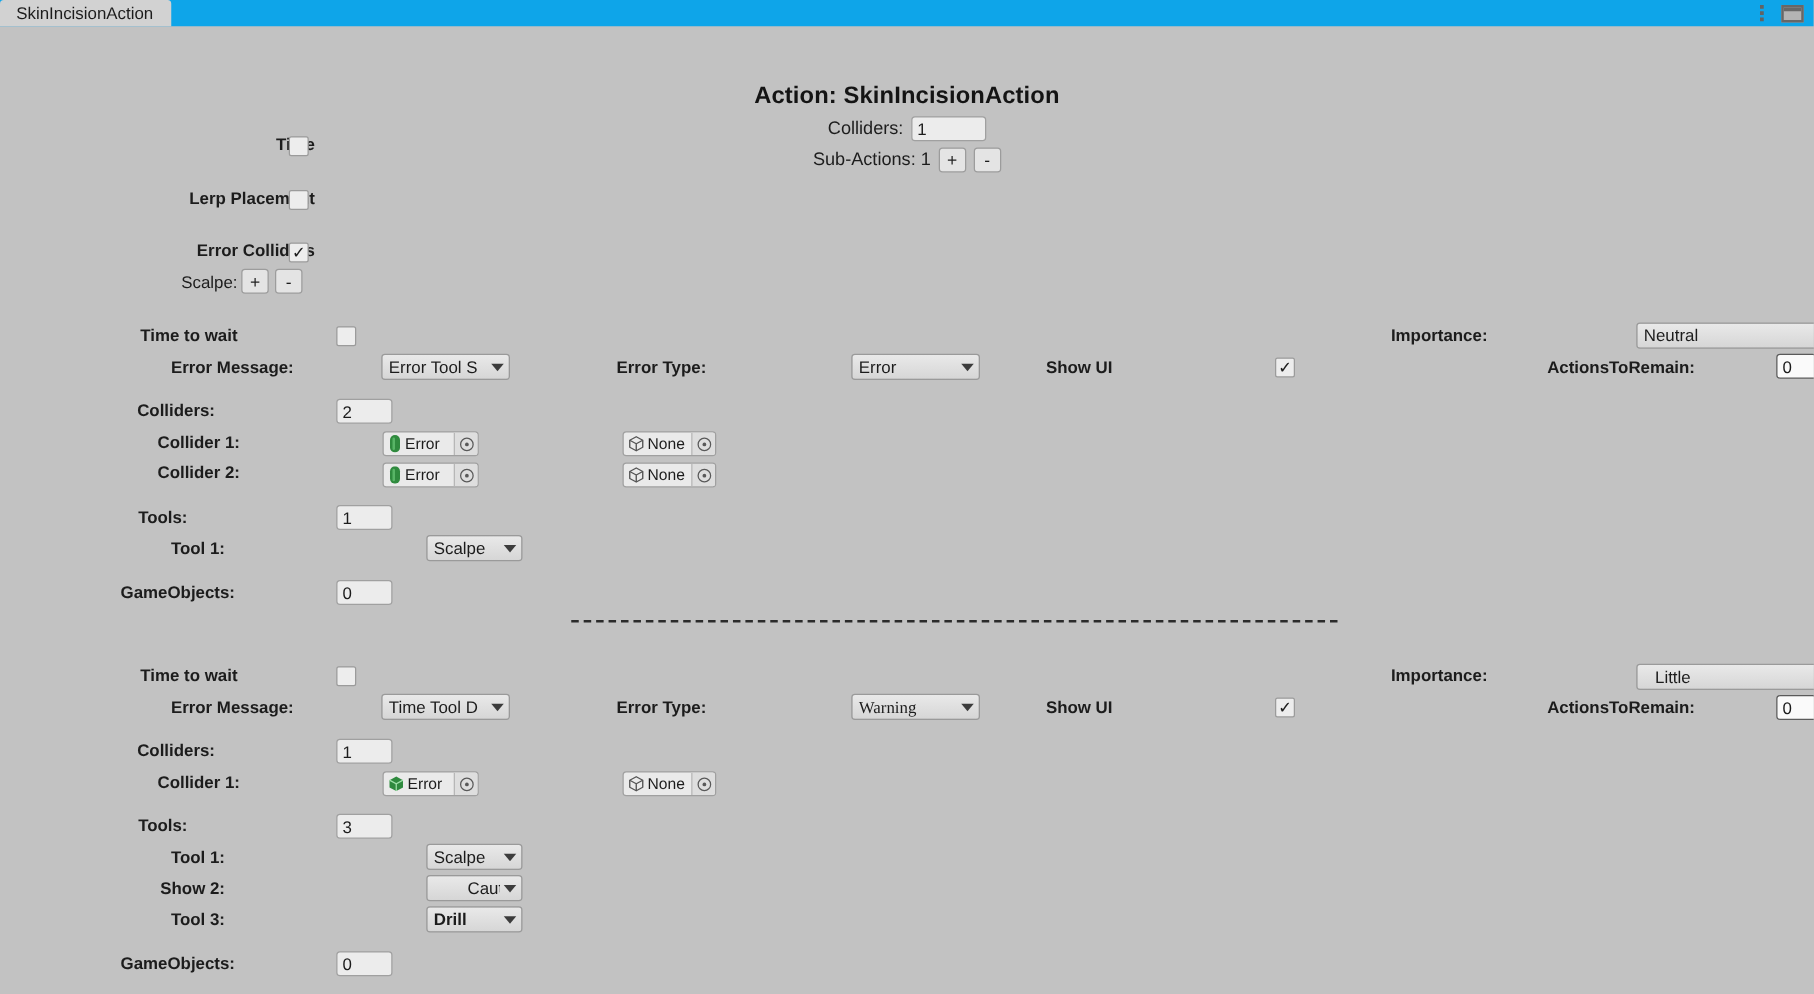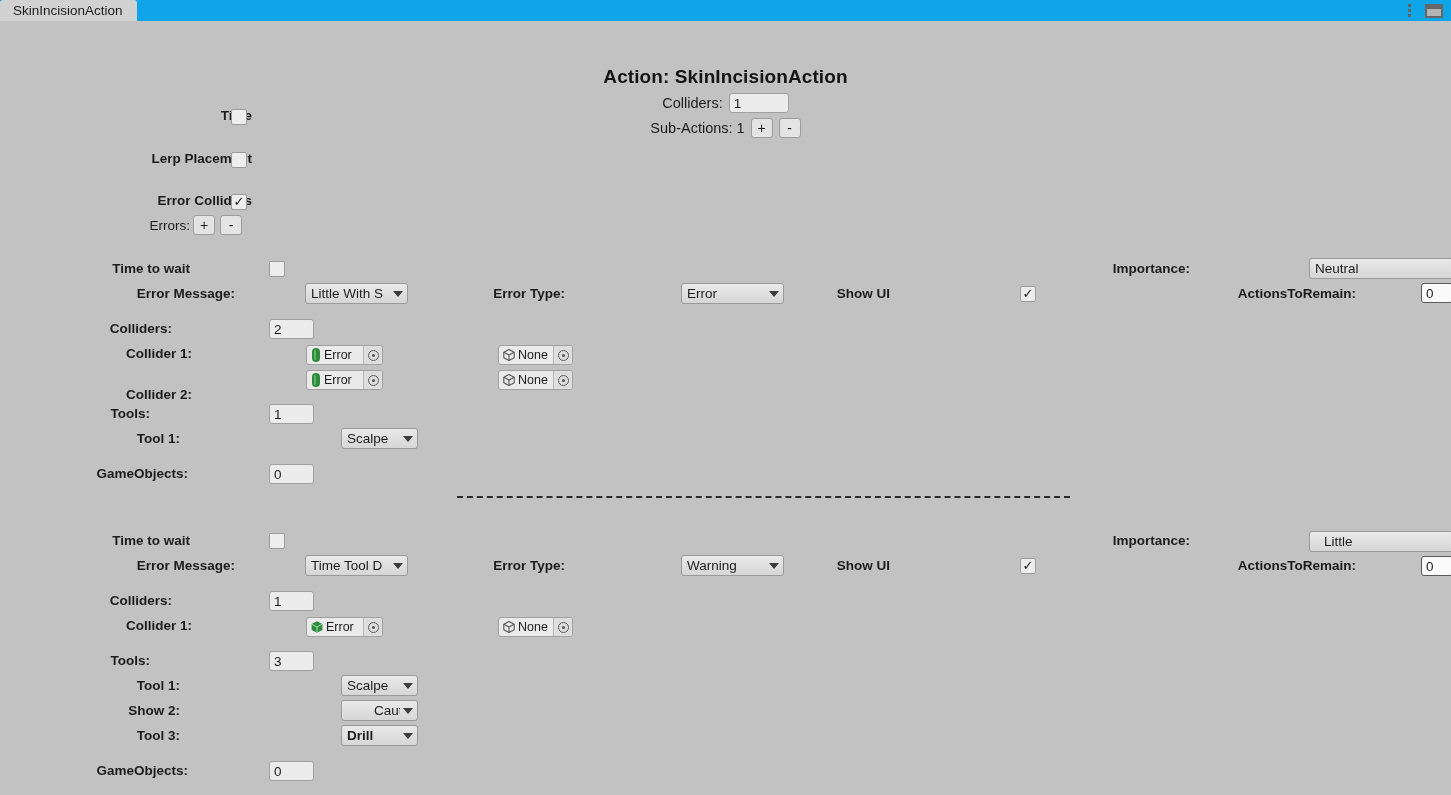--- a/index.html
+++ b/index.html
@@ -343,21 +343,21 @@
 <div class="row" style="left:0; top:193px; width:252px; justify-content:flex-end;">
   <span class="lbl">Error Colliders</span>
 </div>
 <div class="row" style="left:231px; top:194px;">
   <span class="checkbox checked" id="cb-errcol">
       <span class="tick">✓</span>
     </span>
 </div>
 
 <div class="row" style="left:0; top:218px; width:190px; justify-content:flex-end;">
-  <span class="lbl-reg">Errors:</span>
+  <span class="lbl-reg">Scalpe:</span>
 </div>
 <div class="row" style="left:193px; top:215px; gap:5px;">
   <span class="sq-btn">+</span>
   <span class="sq-btn">-</span>
 </div>
 
 <div class="row" style="left:0; top:261px; width:190px; justify-content:flex-end;">
   <span class="lbl">Time to wait</span>
 </div>
 <div class="row" style="left:269px; top:261px;">
@@ -372,21 +372,21 @@
     <span class="dd-text">Neutral</span>
     <span class="dd-arrow"></span>
   </span>
 </div>
 
 <div class="row" style="left:0; top:286px; width:235px; justify-content:flex-end;">
   <span class="lbl">Error Message:</span>
 </div>
 <div class="row" style="left:269px; top:283px;">
   <span class="dropdown" style="width:103px;">
-    <span class="dd-text">Little With S</span>
+    <span class="dd-text">Error Tool S</span>
     <span class="dd-arrow"></span>
   </span>
 </div>
 
 <div class="row" style="left:400px; top:286px; width:165px; justify-content:flex-end;">
   <span class="lbl">Error Type:</span>
 </div>
 <div class="row" style="left:645px; top:283px;">
   <span class="dropdown" style="width:103px;">
     <span class="dd-text">Error</span>
@@ -441,21 +441,21 @@
           </svg>
       </span>
       <span class="obj-name">None</span>
     </span>
     <span class="obj-picker">
         <span class="picker-dot"></span>
       </span>
   </span>
 </div>
 
-<div class="row" style="left:0; top:387px; width:192px; justify-content:flex-end;">
+<div class="row" style="left:0; top:370px; width:192px; justify-content:flex-end;">
   <span class="lbl">Collider 2:</span>
 </div>
 <div class="row" style="left:306px; top:370px;">
   <span class="obj-field" style="width:77px;">
     <span class="obj-main">
       <span class="ico-capsule"></span>
       <span class="obj-name">Error</span>
     </span>
     <span class="obj-picker">
         <span class="picker-dot"></span>
@@ -525,21 +525,21 @@
 </div>
 <div class="row" style="left:269px; top:555px;">
   <span class="dropdown" style="width:103px;">
     <span class="dd-text">Time Tool D</span>
     <span class="dd-arrow"></span>
   </span>
 </div>
 <div class="row" style="left:400px; top:558px; width:165px; justify-content:flex-end;">
   <span class="lbl">Error Type:</span>
 </div>
-<div class="row" style="left:645px; top:555px;">
+<div class="row" style="left:645px; top:555px;font-family:Liberation Serif, serif;">
   <span class="dropdown" style="width:103px;">
     <span class="dd-text">Warning</span>
     <span class="dd-arrow"></span>
   </span>
 </div>
 <div class="row" style="left:760px; top:558px; width:130px; justify-content:flex-end;">
   <span class="lbl">Show UI</span>
 </div>
 <div class="row" style="left:1020px; top:558px;">
   <span class="checkbox checked" id="cb-e1-ui">

